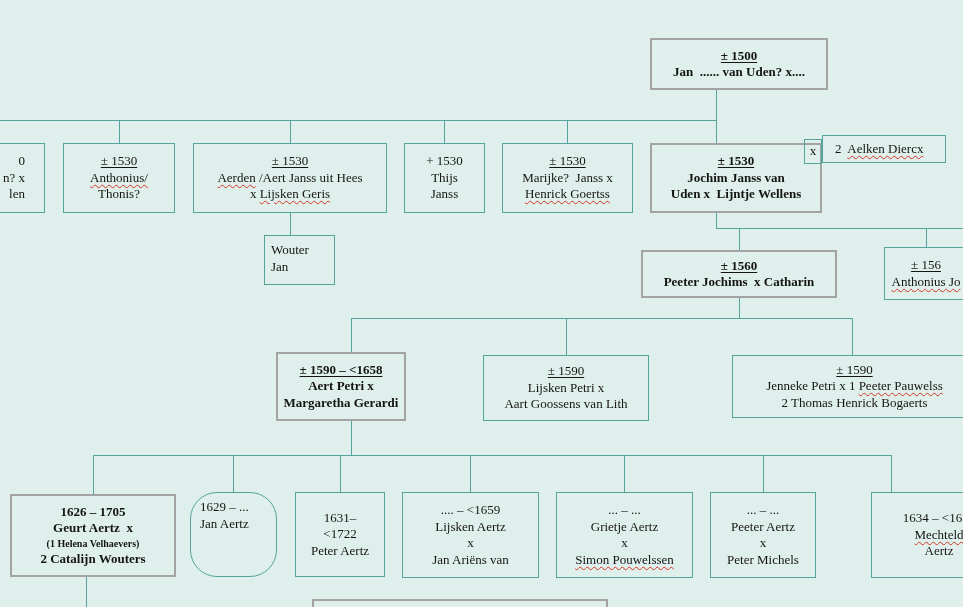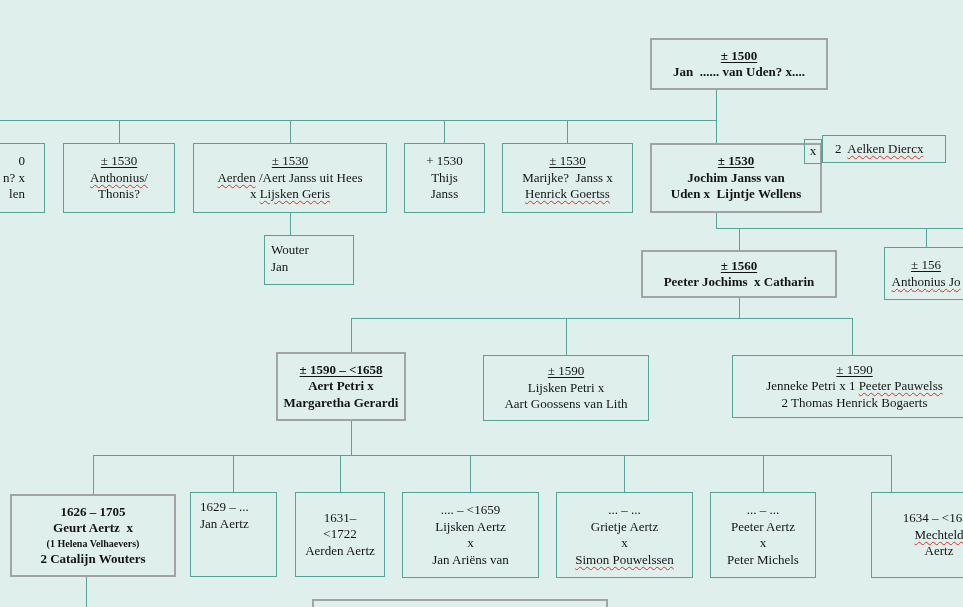--- a/index.html
+++ b/index.html
@@ -28,28 +28,28 @@
   
   .b-root{left:650px;top:38px;width:178px;height:52px;}
   .b-leftpartial{left:-122px;top:143px;width:167px;height:70px;align-items:flex-end;text-align:right;padding-right:19px;}
   .b-anthonius{left:63px;top:143px;width:112px;height:70px;}
   .b-aerden{left:193px;top:143px;width:194px;height:70px;}
   .b-thijs{left:404px;top:143px;width:81px;height:70px;}
   .b-marijke{left:502px;top:143px;width:131px;height:70px;}
   .b-jochim{left:650px;top:143px;width:172px;height:70px;}
   .b-x{left:804px;top:139px;width:18px;height:25px;}
   .b-aelken{left:822px;top:135px;width:124px;height:28px;align-items:flex-start;text-align:left;padding-left:12px;}
-  .b-wouter{left:264px;top:235px;width:90px;height:50px;justify-content:flex-start;align-items:flex-start;text-align:left;padding:6px 0 0 6px;}
+  .b-wouter{left:264px;top:235px;width:71px;height:50px;justify-content:flex-start;align-items:flex-start;text-align:left;padding:6px 0 0 6px;}
   .b-peeter{left:641px;top:250px;width:196px;height:48px;}
   .b-anthj{left:884px;top:247px;width:84px;height:53px;}
   .b-aertpetri{left:276px;top:352px;width:130px;height:69px;}
   .b-lijskenp{left:483px;top:355px;width:166px;height:66px;}
   .b-jenneke{left:732px;top:355px;width:245px;height:63px;}
   .b-geurt{left:10px;top:494px;width:166px;height:83px;}
-  .b-janaertz{left:190px;top:492px;width:87px;height:85px;justify-content:flex-start;align-items:flex-start;text-align:left;padding:6px 0 0 9px;}
+  .b-janaertz{left:190px;top:492px;width:87px;height:85px;justify-content:flex-start;align-items:flex-start;text-align:left;padding:6px 0 0 9px;border-radius:27px;}
   .b-peteraertz{left:295px;top:492px;width:90px;height:85px;}
   .b-lijskena{left:402px;top:492px;width:137px;height:86px;}
   .b-grietje{left:556px;top:492px;width:137px;height:86px;}
   .b-teuntje{left:710px;top:492px;width:106px;height:86px;}
   .b-mechteld{left:871px;top:492px;width:136px;height:86px;}
   .b-bottompartial{left:312px;top:599px;width:296px;height:30px;border:2px solid #2a9188;}
 </style>
 </head>
 <body>
 
@@ -174,21 +174,21 @@
   </div>
 
   <div class="box b-janaertz">
     <div class="ln">1629 – ...</div>
     <div class="ln">Jan Aertz</div>
   </div>
 
   <div class="box b-peteraertz">
     <div class="ln">1631–</div>
     <div class="ln">&lt;1722</div>
-    <div class="ln">Aerden Aertz</div>
+    <div class="ln">Peter Aertz</div>
   </div>
 
   <div class="box b-lijskena">
     <div class="ln">.... – &lt;1659</div>
     <div class="ln">Lijsken Aertz</div>
     <div class="ln">x</div>
     <div class="ln">Jan Ariëns van</div>
   </div>
 
   <div class="box b-grietje">

